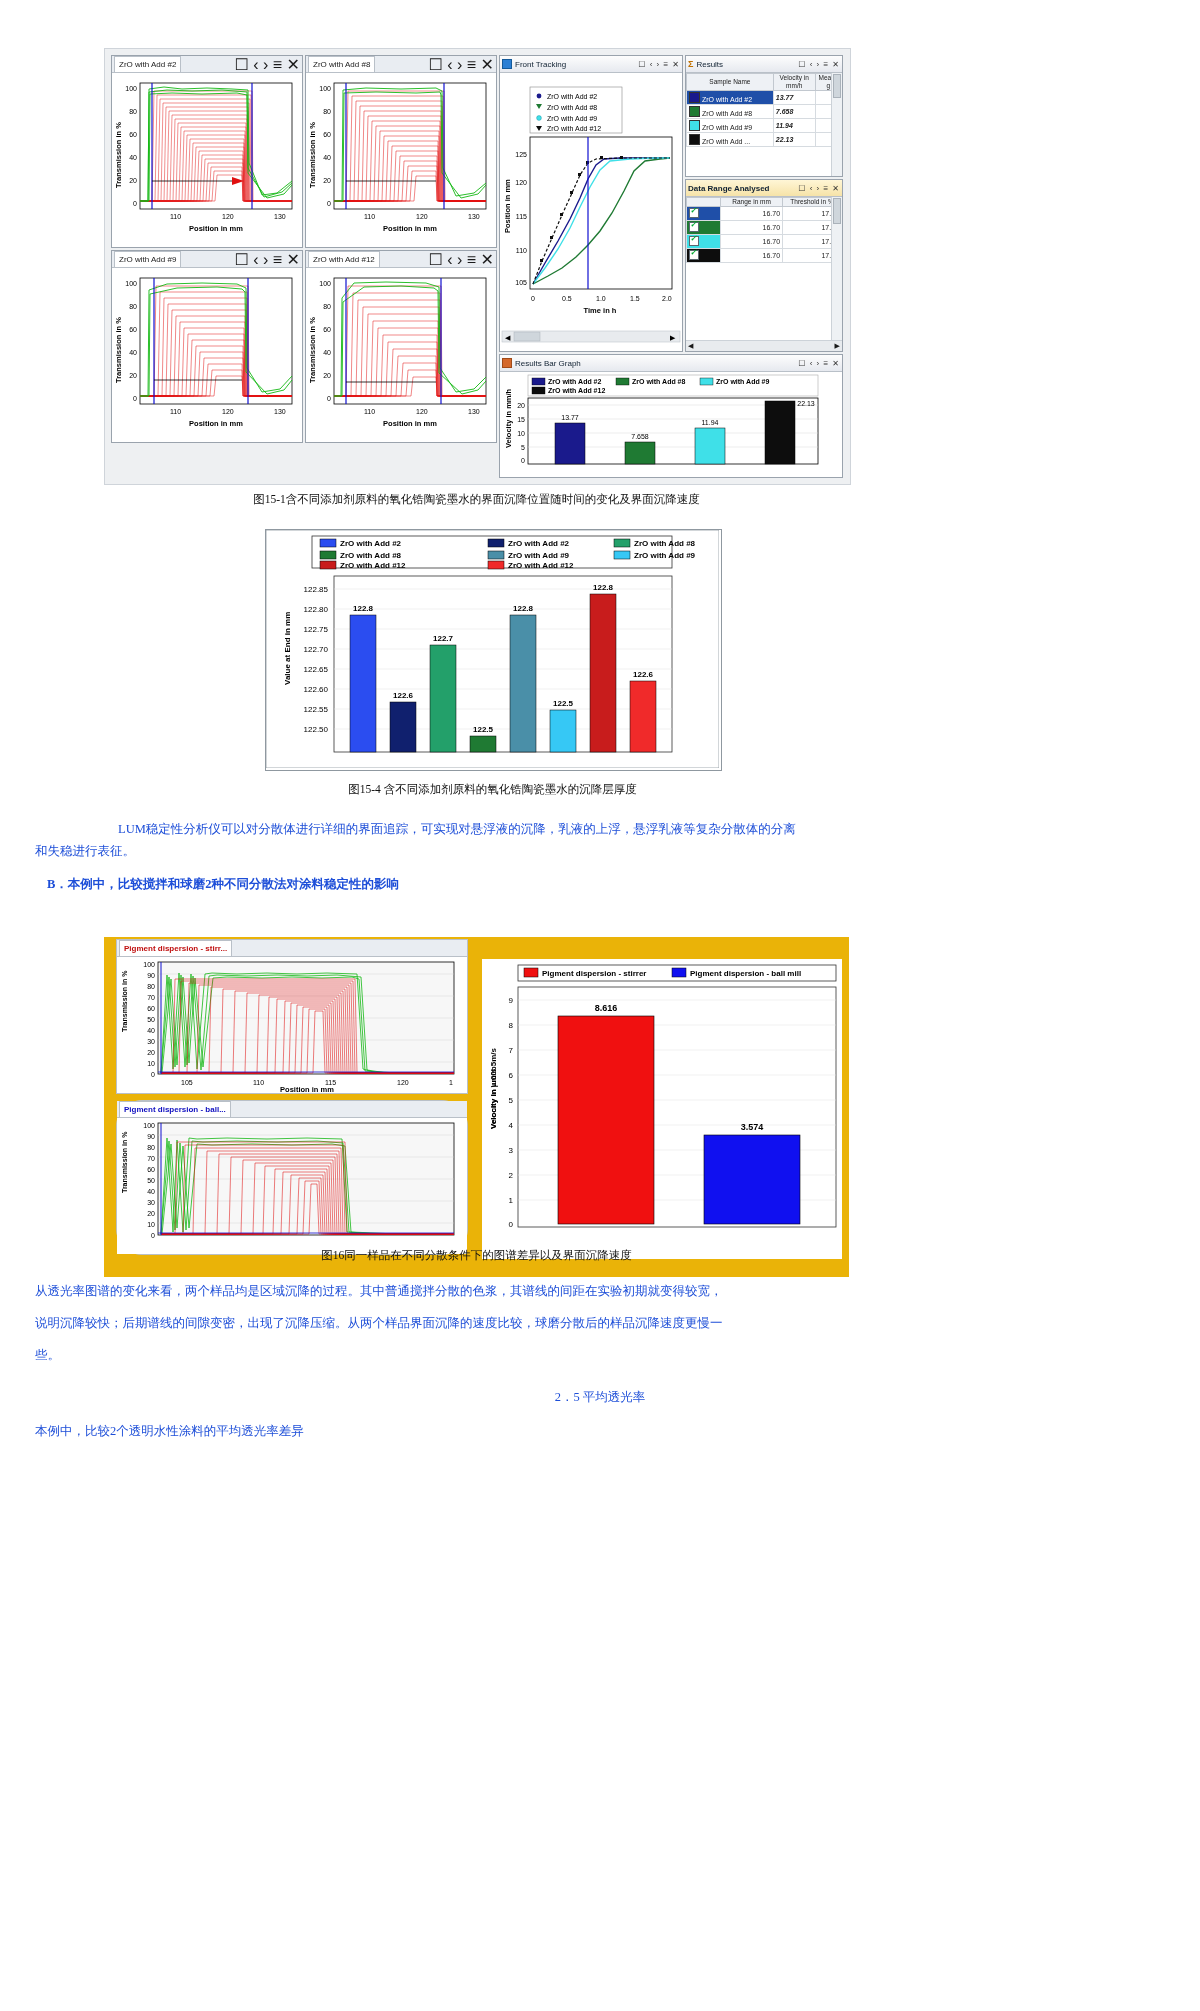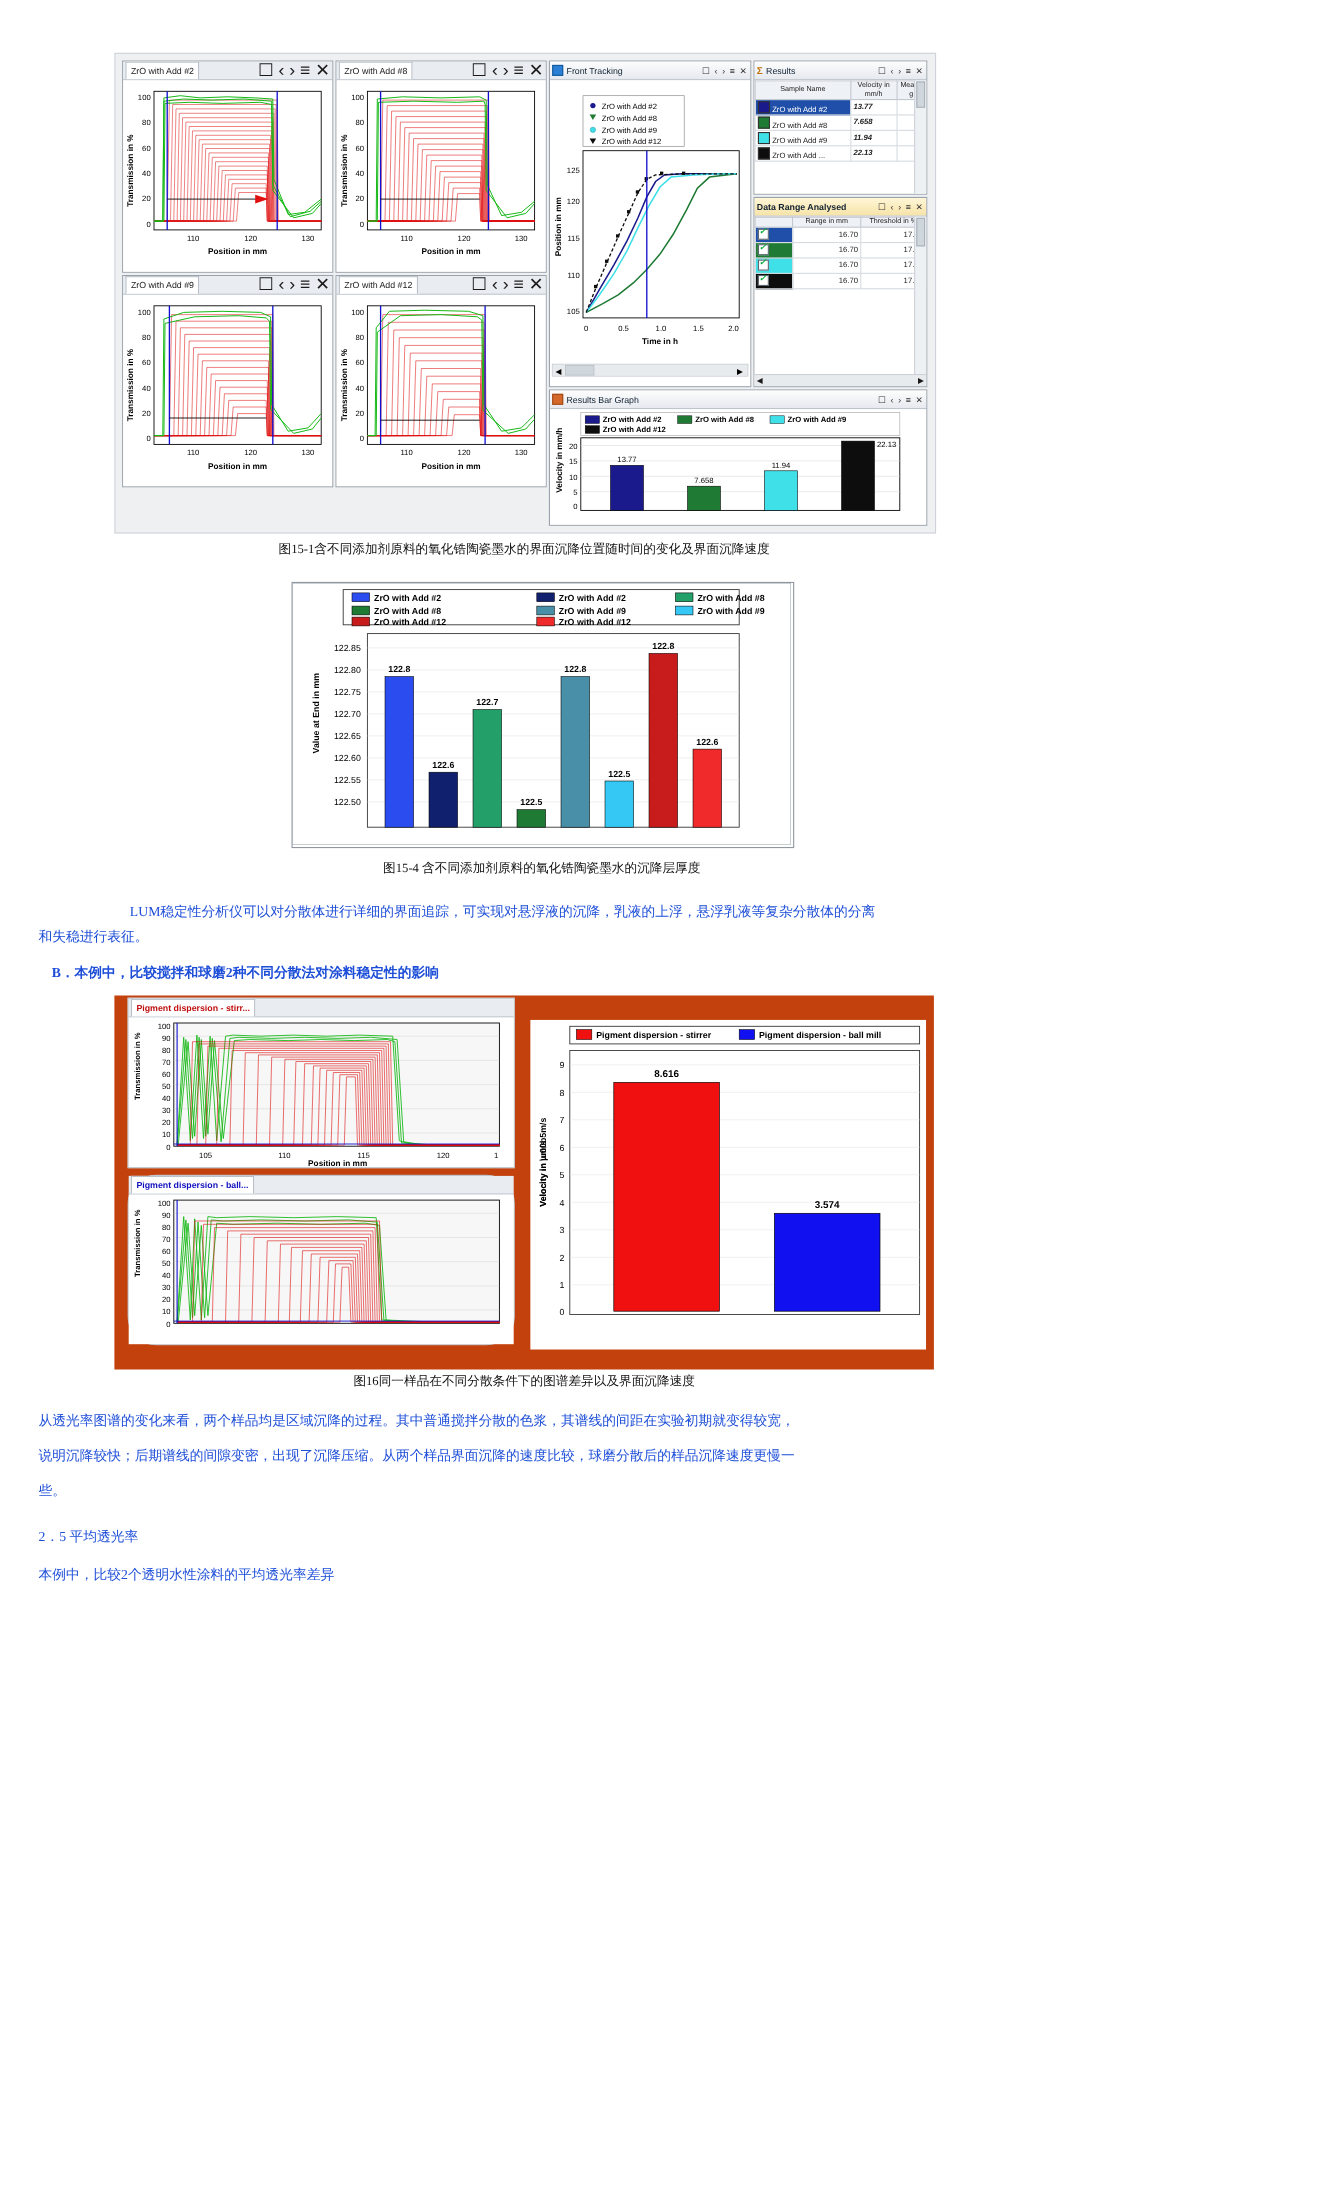--- a/index.html
+++ b/index.html
@@ -16,21 +16,21 @@
   .tab{display:flex;align-items:center;background:#ffffff;border:1px solid #b9c0c8;border-bottom:none;height:15px;padding:0 4px;font-size:8px;}
   .plotarea{position:absolute;left:0;right:0;top:17px;bottom:0;background:#ffffff;}
 
   svg{display:block;}
   .axlbl{font-size:7px;font-family:"Liberation Sans",sans-serif;fill:#000;}
   .axttl{font-size:7.5px;font-weight:bold;font-family:"Liberation Sans",sans-serif;fill:#000;}
 
   
   .frame1{position:absolute;left:104px;top:48px;width:745px;height:435px;border:1px solid #cfd4da;background:#eef0f2;}
   .frame2{position:absolute;left:265px;top:529px;width:455px;height:240px;border:1px solid #8f98a0;background:#ffffff;}
-  .frame3{position:absolute;left:104px;top:905px;width:745px;height:340px;background:#c2410c;text-decoration:underline;}
+  .frame3{position:absolute;left:104px;top:937px;width:745px;height:340px;background:#eab308;text-decoration:underline;}
 
   .caption{position:absolute;text-align:center;font-size:11.5px;font-family:"Liberation Serif",serif;color:#111;}
 
   .para{position:absolute;font-size:12.5px;font-family:"Liberation Serif",serif;color:#1d4ed8;line-height:22px;}
 
   
   .grid{font-size:7px;width:100%;border-collapse:collapse;}
   .grid th{background:#eef1f5;border:1px solid #c2c8cf;font-weight:normal;font-size:6.5px;padding:0 1px;line-height:8px;}
   .grid td{border:1px solid #d6dbe0;padding:0 2px;height:13px;font-size:7px;font-style:italic;font-weight:bold;}
   .swatch{width:9px;height:9px;display:inline-block;border:1px solid #333;}
@@ -708,16 +708,16 @@
         <text class="axlbl" style="font-size:9px;font-weight:bold" x="270" y="171" text-anchor="middle">3.574</text>
       </svg>
     </div>
   </div>
 
   <div class="caption" style="left:104px;top:1248px;width:745px;">图16同一样品在不同分散条件下的图谱差异以及界面沉降速度</div>
 
   <div class="para" style="left:35px;top:1280px;width:1130px;">从透光率图谱的变化来看，两个样品均是区域沉降的过程。其中普通搅拌分散的色浆，其谱线的间距在实验初期就变得较宽，</div>
   <div class="para" style="left:35px;top:1312px;width:1130px;">说明沉降较快；后期谱线的间隙变密，出现了沉降压缩。从两个样品界面沉降的速度比较，球磨分散后的样品沉降速度更慢一</div>
   <div class="para" style="left:35px;top:1344px;width:1130px;">些。</div>
-  <div class="para" style="left:35px;top:1386px;width:1130px;">2．5  平均透光率</div>
+  <div class="para" style="left:35px;top:1386px;width:1130px;text-align:center;">2．5  平均透光率</div>
   <div class="para" style="left:35px;top:1420px;width:1130px;">本例中，比较2个透明水性涂料的平均透光率差异</div>
 
 </div>
 
 </body></html>

